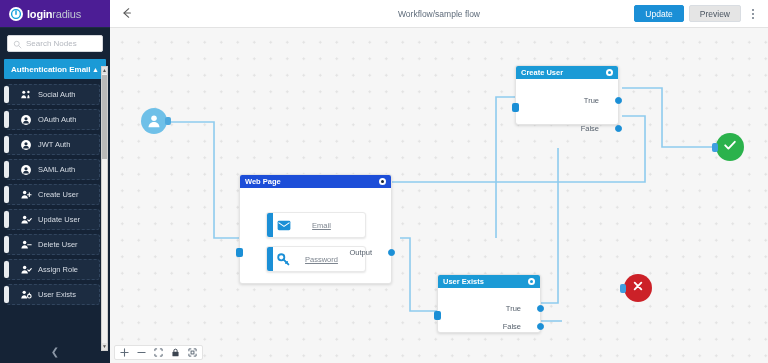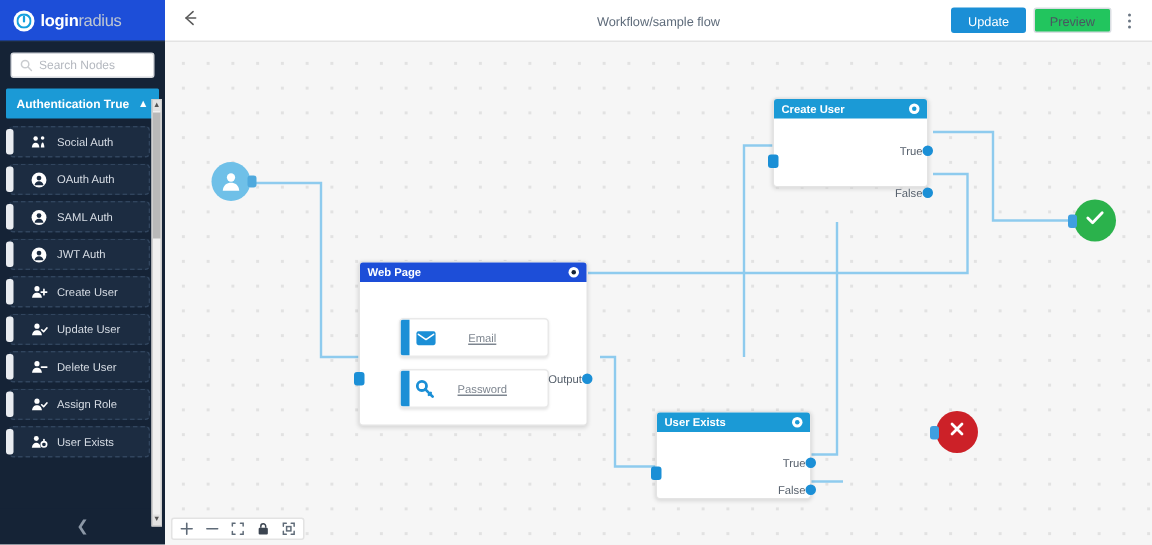--- a/index.html
+++ b/index.html
@@ -17,21 +17,21 @@
     width: 110px; height: 363px;
     background: #152336;
     flex: 0 0 110px;
     display: flex; flex-direction: column;
     z-index: 5;
   }
   .brand {
     height: 28px;
     display: flex; align-items: center;
     padding-left: 9px;
-    background: #1d4ed8;
+    background: #4c1d95;
     border-bottom: 1px solid #1d2d42;
   }
   .brand-mark {
     width: 14px; height: 14px; border-radius: 50%;
     background: #ffffff;
     display: flex; align-items: center; justify-content: center;
     margin-right: 4px;
     flex: 0 0 14px;
   }
   .brand-mark svg { display:block; }
@@ -121,21 +121,21 @@
     position: absolute; left: 0; right: 0; text-align: center;
     font-size: 8.5px; color: #5e6b7a; pointer-events: none;
   }
   .top-actions { margin-left: auto; display: flex; align-items: center; gap: 5px; z-index: 2; }
   .btn {
     font-size: 8.5px; height: 17px; padding: 0 10px;
     display: flex; align-items: center; justify-content: center;
     border-radius: 2px; white-space: nowrap;
   }
   .btn-primary { background: #1b8fd6; color: #fff; border: 1px solid #1b8fd6; }
-  .btn-ghost { background: #22c55e; color: #4a5561; border: 1px solid #d9dde2; }
+  .btn-ghost { background: #e5e5e5; color: #4a5561; border: 1px solid #d9dde2; }
   .kebab { width: 14px; height: 18px; display:flex; flex-direction:column; align-items:center; justify-content:center; gap:2px; }
   .kebab i { width: 2px; height: 2px; background: #6b7683; border-radius: 50%; display:block; }
 
   
   #canvas {
     position: absolute; left: 0; top: 28px;
     width: 658px; height: 335px;
     background-color: #f6f6f6;
     background-image: radial-gradient(#e2e2e2 1px, transparent 1px);
     background-size: 16.5px 16.5px;
@@ -165,21 +165,21 @@
     flex: 0 0 7px;
   }
   .fn-close i { display:block; width:3px; height:3px; border-radius:50%; }
   .fn-close.blue i { background: #1b9ad6; }
   .fn-close.navy i { background: #152336; }
 
   .fn-body { position: relative; }
 
   .port-row {
     position: absolute; right: 0;
-    display: flex; align-items: center; gap: 0;
+    display: flex; align-items: center; gap: 16px;
     font-size: 7.5px; color: #56606c;
   }
   .port-dot {
     width: 7px; height: 7px; border-radius: 50%;
     background: #1b8fd6; border: 1px solid #1b8fd6;
     margin-right: -4px;
   }
   .port-in {
     position: absolute; left: -4px;
     width: 7px; height: 9px; border-radius: 2px;
@@ -252,21 +252,21 @@
           <svg width="9" height="9" viewBox="0 0 12 12">
             <circle cx="5" cy="5" r="3.3" fill="none" stroke="#8a8f97" stroke-width="1.3"></circle>
             <path d="M7.6 7.6 L10.6 10.6" stroke="#8a8f97" stroke-width="1.3" stroke-linecap="round"></path>
           </svg>
         </span>
         <input type="text" value="" placeholder="Search Nodes" style="">
       </div>
     </div>
 
     <div class="group-header">
-      <span>Authentication True</span>
+      <span>Authentication Email</span>
       <span class="chev">▲</span>
     </div>
 
     <div class="node-list" id="node-list">
         <div class="node-item">
           <span class="node-icon">
             <svg width="12" height="12" viewBox="0 0 16 16">
               <circle cx="5" cy="4.4" r="2" fill="#ffffff"></circle>
               <path d="M1.6 12.4 C1.9 9.4 3.4 8.3 5 8.3 C6.6 8.3 8.1 9.4 8.4 12.4 Z" fill="#ffffff"></path>
               <circle cx="11.2" cy="4" r="1.6" fill="#ffffff"></circle>
@@ -286,31 +286,31 @@
           <span class="node-label">OAuth Auth</span>
         </div>
         <div class="node-item">
           <span class="node-icon">
             <svg width="12" height="12" viewBox="0 0 16 16">
               <circle cx="8" cy="8" r="6.6" fill="#ffffff"></circle>
               <circle cx="8" cy="6.3" r="2.1" fill="#1c2c41"></circle>
               <path d="M4 12.6 C4.4 10 6.1 9 8 9 C9.9 9 11.6 10 12 12.6 Z" fill="#1c2c41"></path>
             </svg>
           </span>
-          <span class="node-label">SAML Auth</span>
+          <span class="node-label">JWT Auth</span>
         </div>
         <div class="node-item">
           <span class="node-icon">
             <svg width="12" height="12" viewBox="0 0 16 16">
               <circle cx="8" cy="8" r="6.6" fill="#ffffff"></circle>
               <circle cx="8" cy="6.3" r="2.1" fill="#1c2c41"></circle>
               <path d="M4 12.6 C4.4 10 6.1 9 8 9 C9.9 9 11.6 10 12 12.6 Z" fill="#1c2c41"></path>
             </svg>
           </span>
-          <span class="node-label">JWT Auth</span>
+          <span class="node-label">SAML Auth</span>
         </div>
         <div class="node-item">
           <span class="node-icon">
             <svg width="12" height="12" viewBox="0 0 16 16">
               <circle cx="6.2" cy="4.6" r="2.3" fill="#ffffff"></circle>
               <path d="M1.8 12.6 C2.2 9.4 4.1 8.2 6.2 8.2 C8.3 8.2 10.2 9.4 10.6 12.6 Z" fill="#ffffff"></path>
               <path d="M12.4 5.2 V10 M10 7.6 H14.8" stroke="#ffffff" stroke-width="1.5" stroke-linecap="round"></path>
             </svg>
           </span>
           <span class="node-label">Create User</span>

